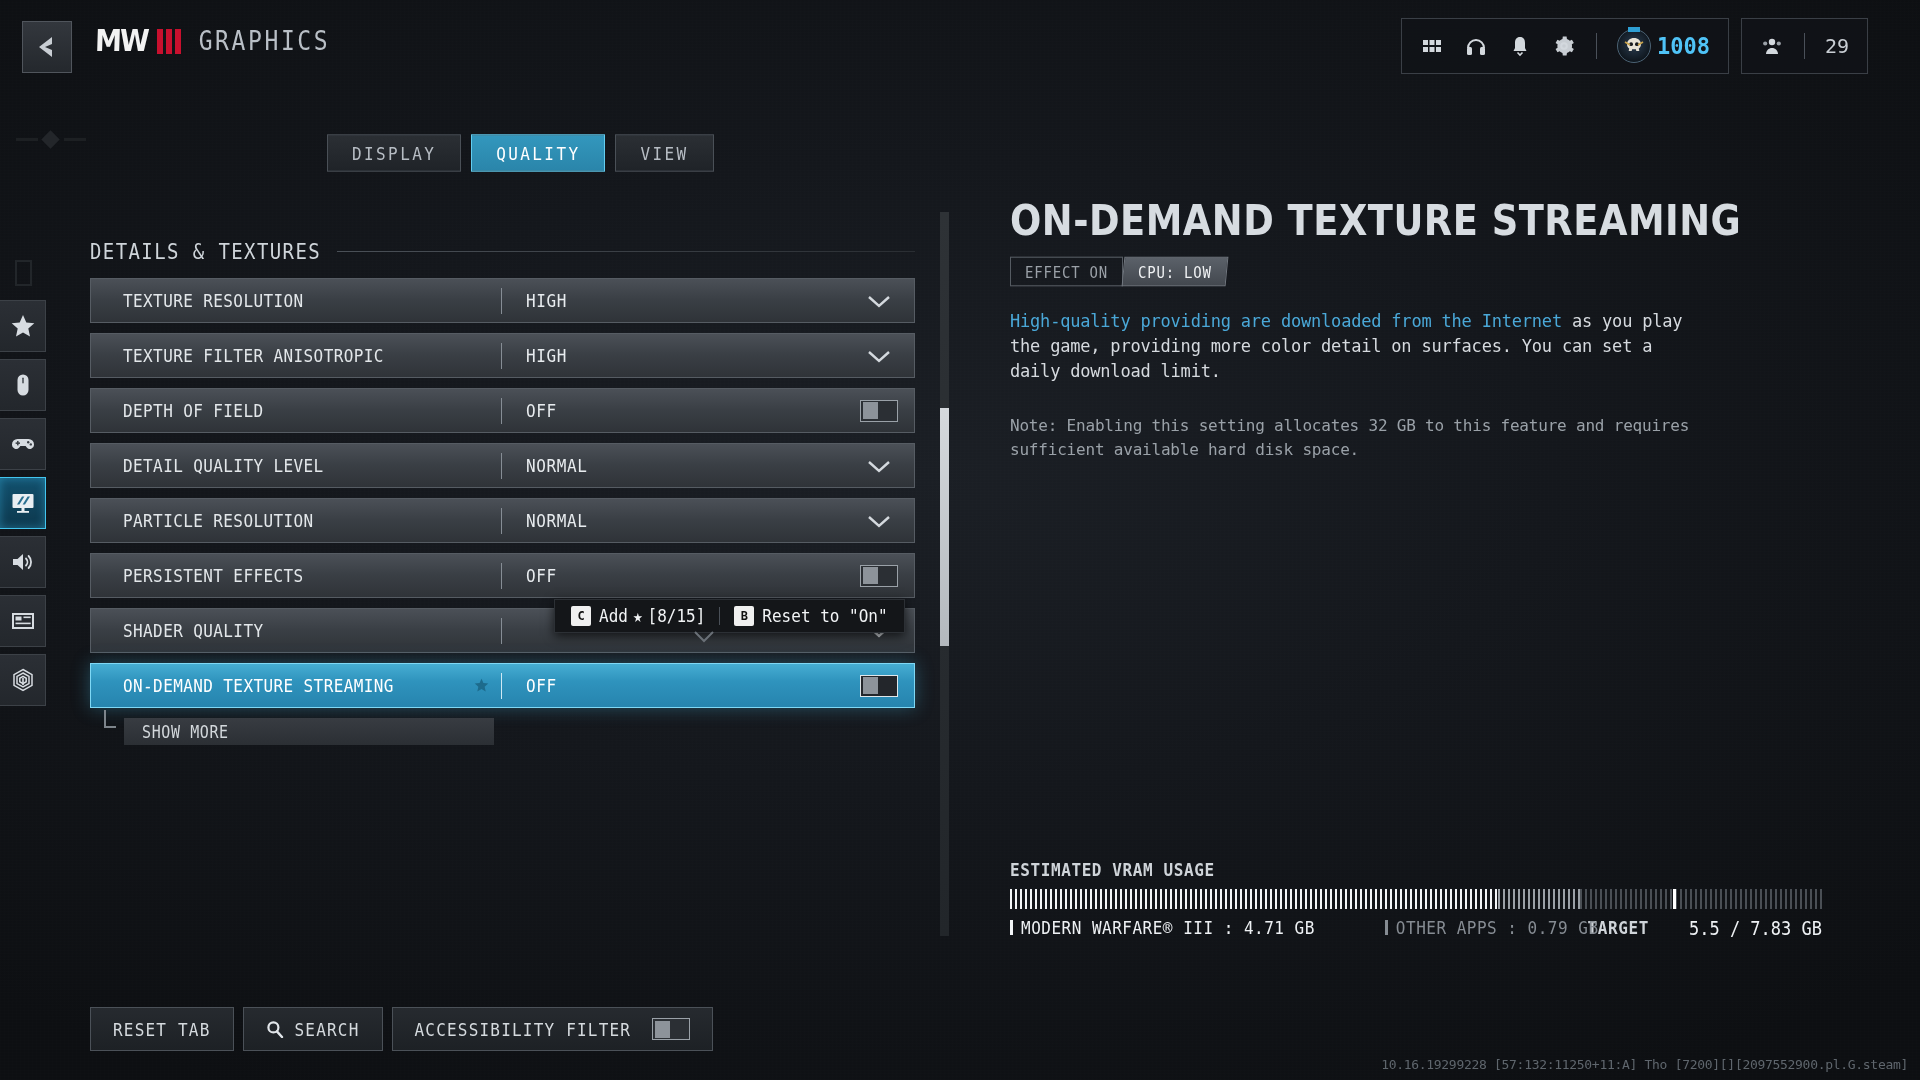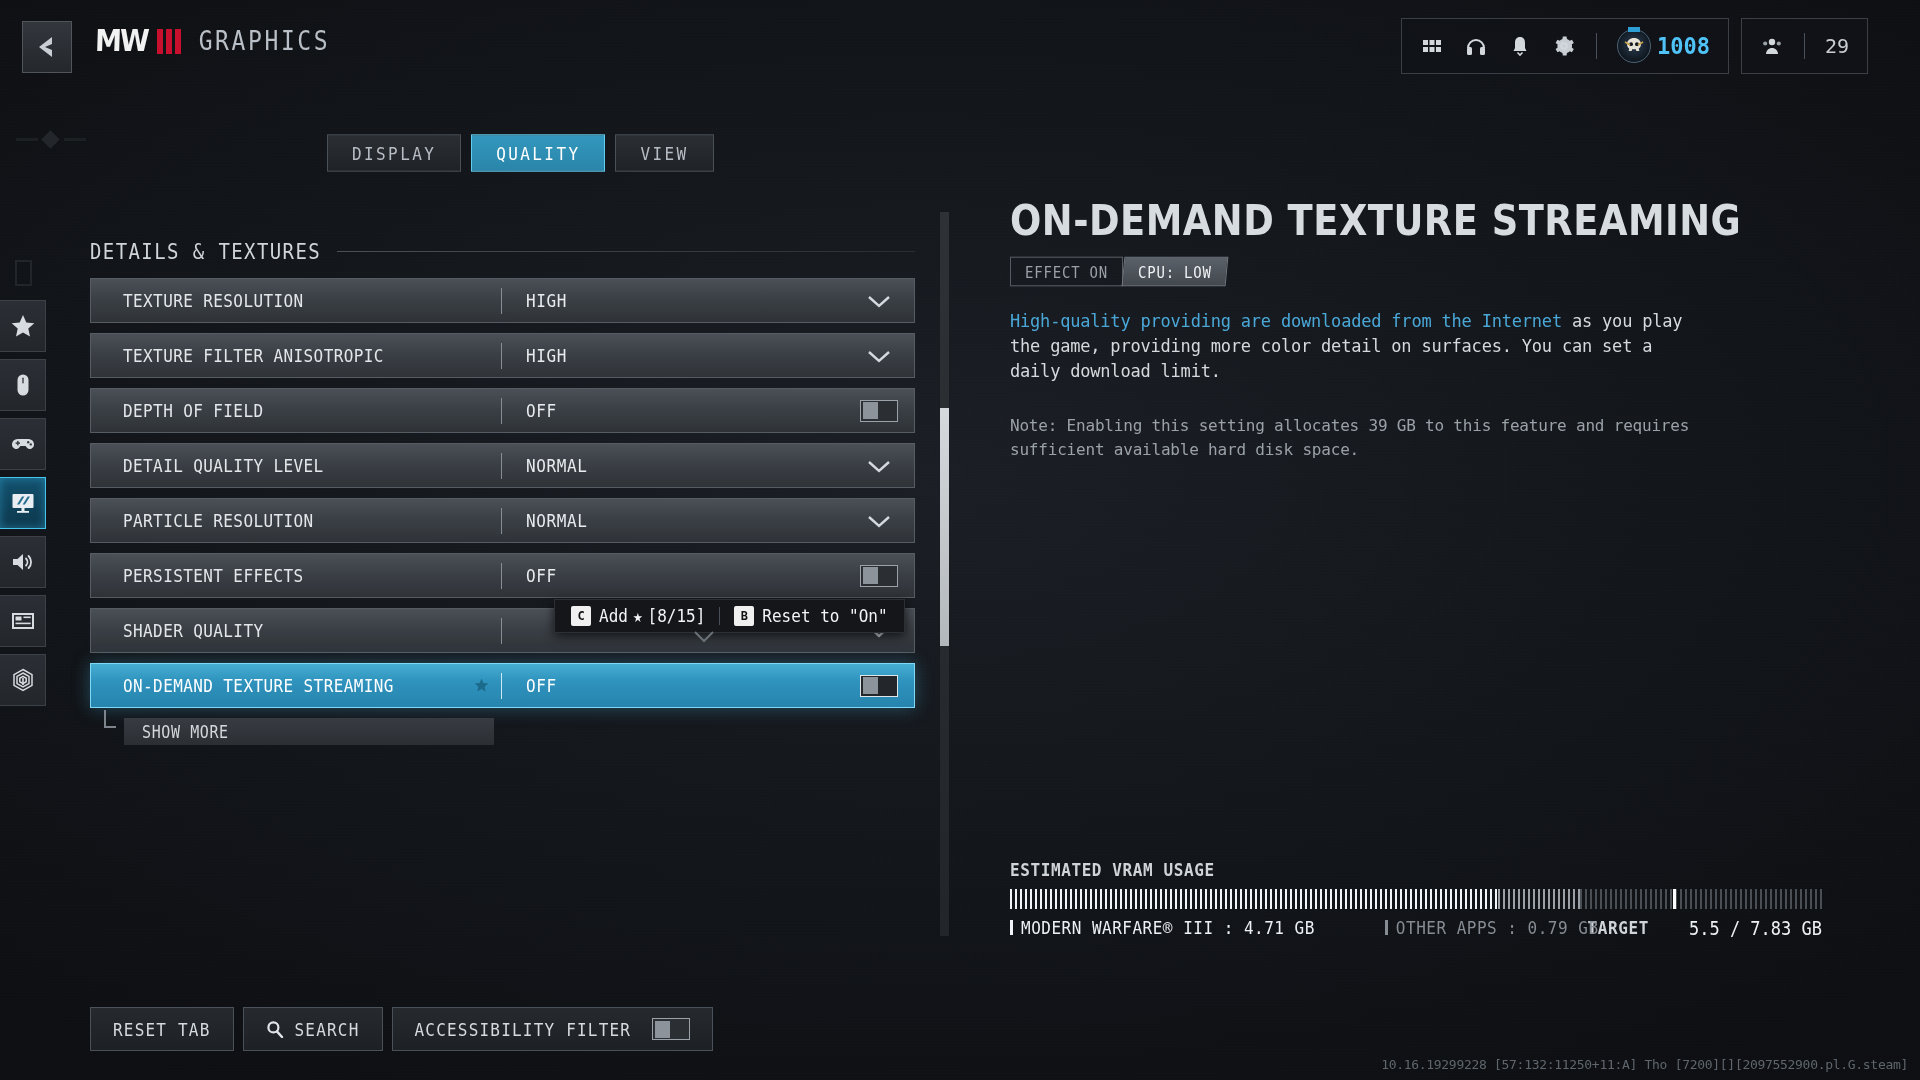--- a/index.html
+++ b/index.html
@@ -594,21 +594,21 @@
     <div class="detail-title">ON-DEMAND TEXTURE STREAMING</div>
     <div class="badges">
       <div class="badge outline">EFFECT ON</div>
       <div class="badge filled">
         <span>CPU: LOW</span>
       </div>
     </div>
     <div class="desc">
       <span class="hl">High-quality providing are downloaded from the Internet</span><span> as you play the game, providing more color detail on surfaces. You can set a daily download limit.</span>
     </div>
-    <div class="note">Note: Enabling this setting allocates 39 GB to this feature and requires sufficient available hard disk space.</div>
+    <div class="note">Note: Enabling this setting allocates 32 GB to this feature and requires sufficient available hard disk space.</div>
   </div>
 
   <div class="vram">
     <div class="vram-top">
       <div class="vram-label">ESTIMATED VRAM USAGE</div>
       <div class="vram-target">TARGET</div>
     </div>
     <div class="vram-bar">
       <div class="seg used" style="width:488px"></div>
       <div class="seg other" style="width:82px"></div>

